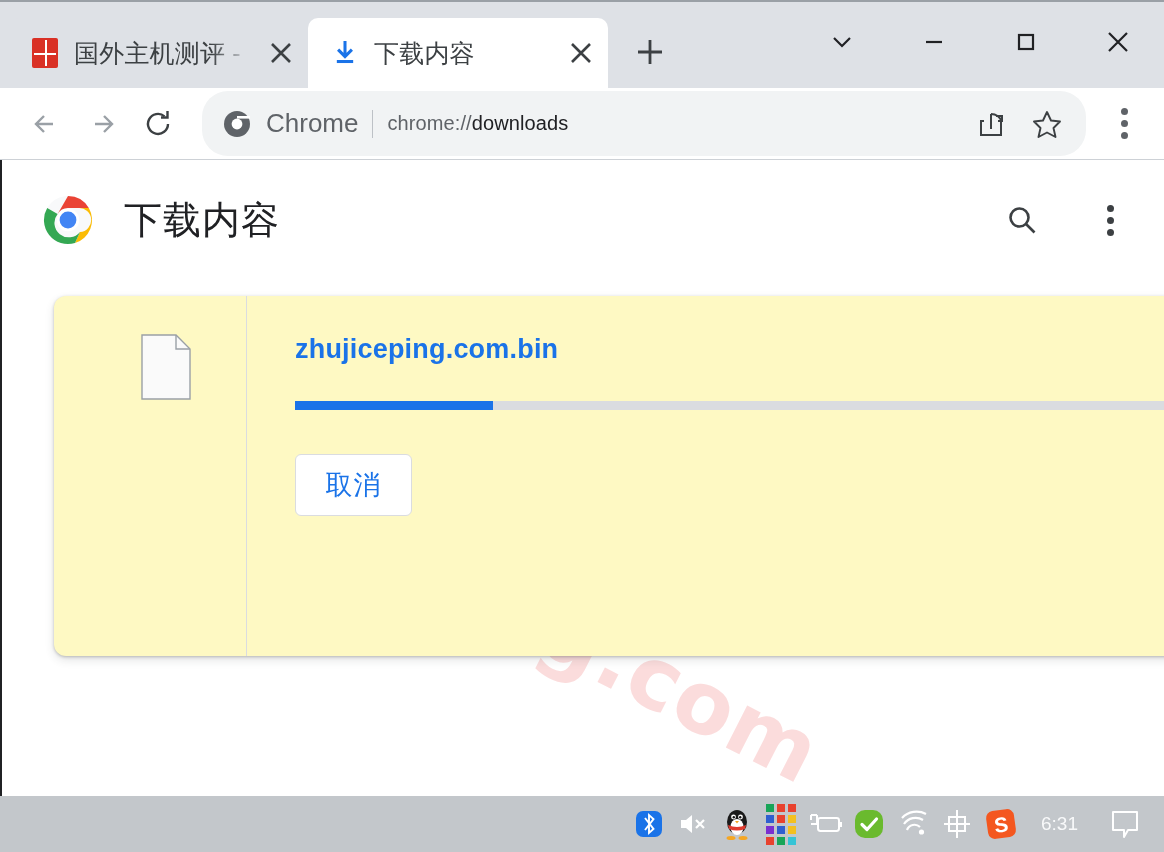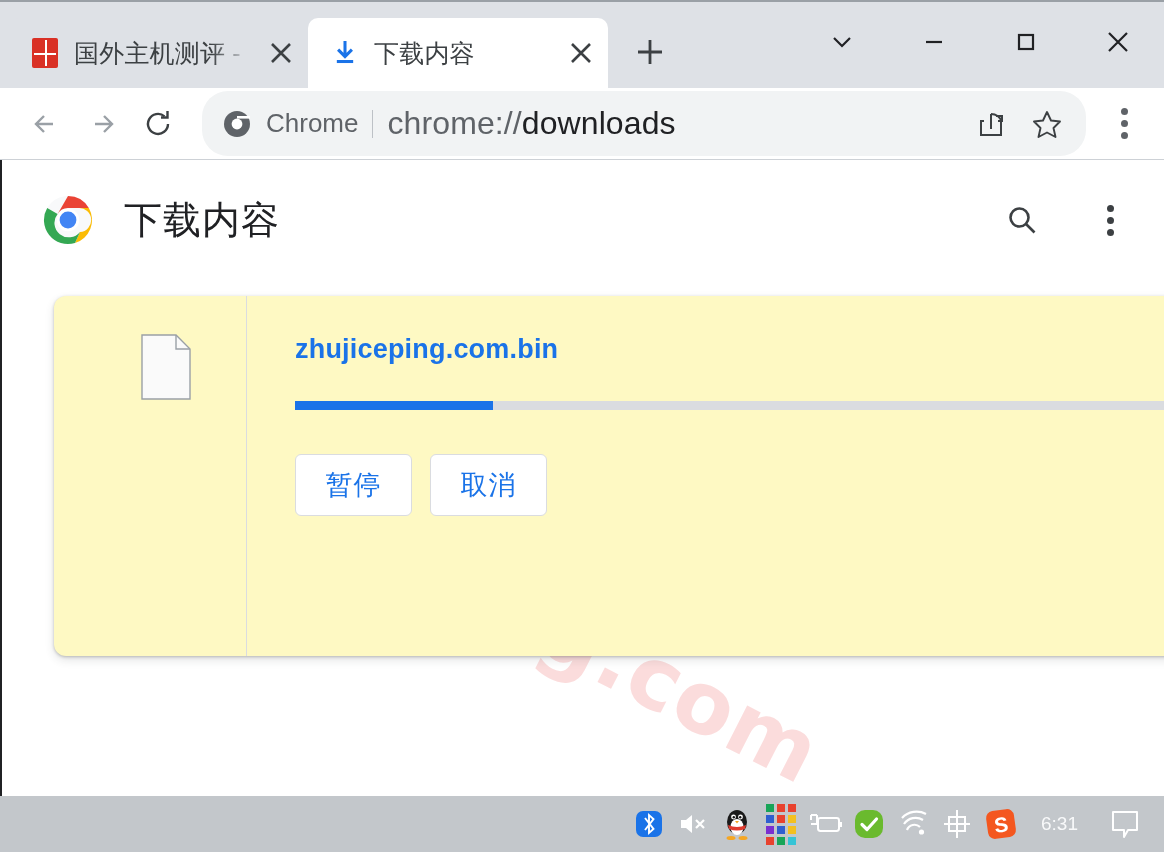--- a/index.html
+++ b/index.html
@@ -61,21 +61,21 @@
   }
   .navbtn { width: 56px; height: 56px; display: flex; align-items: center;
             justify-content: center; border-radius: 50%; flex: 0 0 56px; }
   .omnibox {
     flex: 1; height: 65px; background: #f1f3f4; border-radius: 26px;
     display: flex; align-items: center; padding: 0 18px 0 20px;
     margin: 0 12px 0 16px; gap: 14px;
   }
   .omni-chrome { font-size: 26px; color: #5f6368; white-space: nowrap; }
   .omni-sep { width: 1px; height: 28px; background: #bdc1c6; }
-  .omni-url { font-size: 32px; color: #202124; white-space: nowrap;
+  .omni-url { font-size: 20px; color: #202124; white-space: nowrap;
               flex: 1; letter-spacing: 0.1px; }
   .omni-url .scheme { color: #5f6368; }
   .omni-icon { width: 42px; height: 42px; display: flex; align-items: center;
                justify-content: center; flex: 0 0 42px; }
   .menu-dots { width: 52px; height: 56px; display: flex; flex-direction: column;
                align-items: center; justify-content: center; gap: 5px; }
   .menu-dots i { width: 7px; height: 7px; border-radius: 50%; background: #5f6368;
                  display: block; }
 
   
@@ -303,21 +303,20 @@
             <path d="M35 1 L35 15 L49 15" fill="none" stroke="#9aa0a6" stroke-width="1.4"></path>
           </svg>
         </span>
       </div>
       <div class="card-body">
         <div class="file-name">zhujiceping.com.bin</div>
         <div class="progress-track">
           <div class="progress-fill" id="progfill" style="width: 22%;"></div>
         </div>
         <div class="btn-row">
-          <div class="btn">暂停</div>
           <div class="btn">取消</div>
         </div>
       </div>
     </div>
   </div>
 
   <div class="taskbar">
     <div class="tray">
       <svg width="30" height="30" viewBox="0 0 30 30">
         <rect x="2" y="2" width="26" height="26" rx="7" fill="#1a73e8"></rect>

